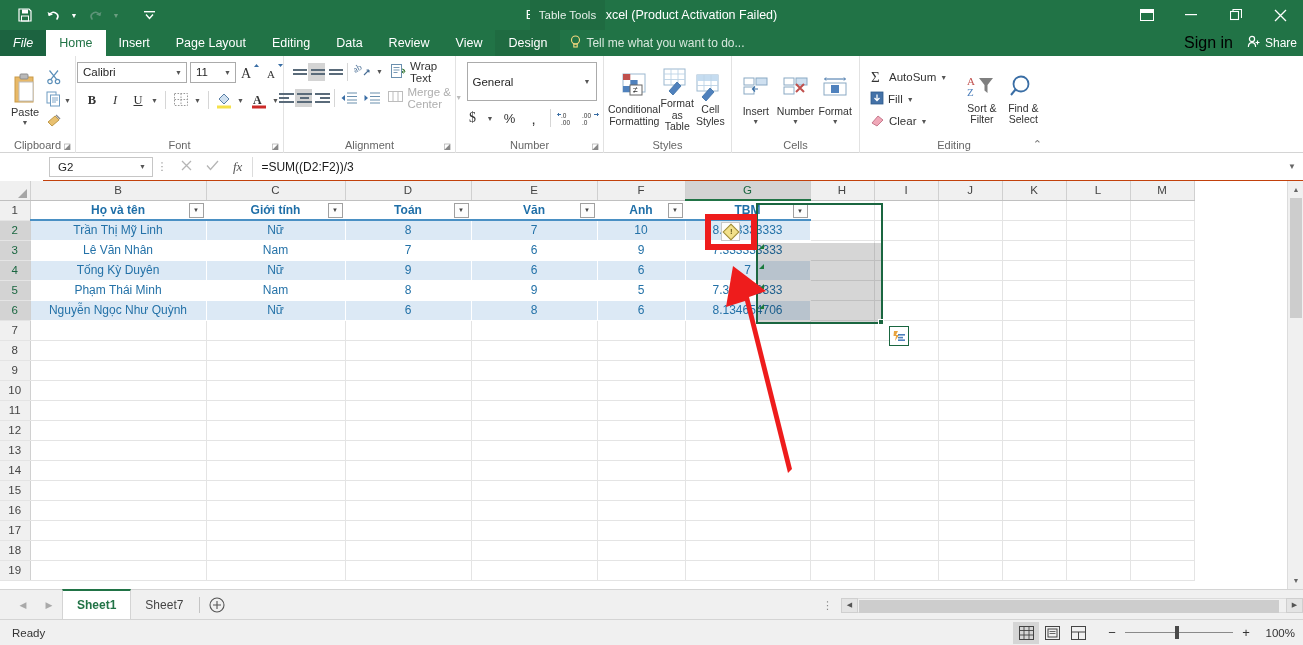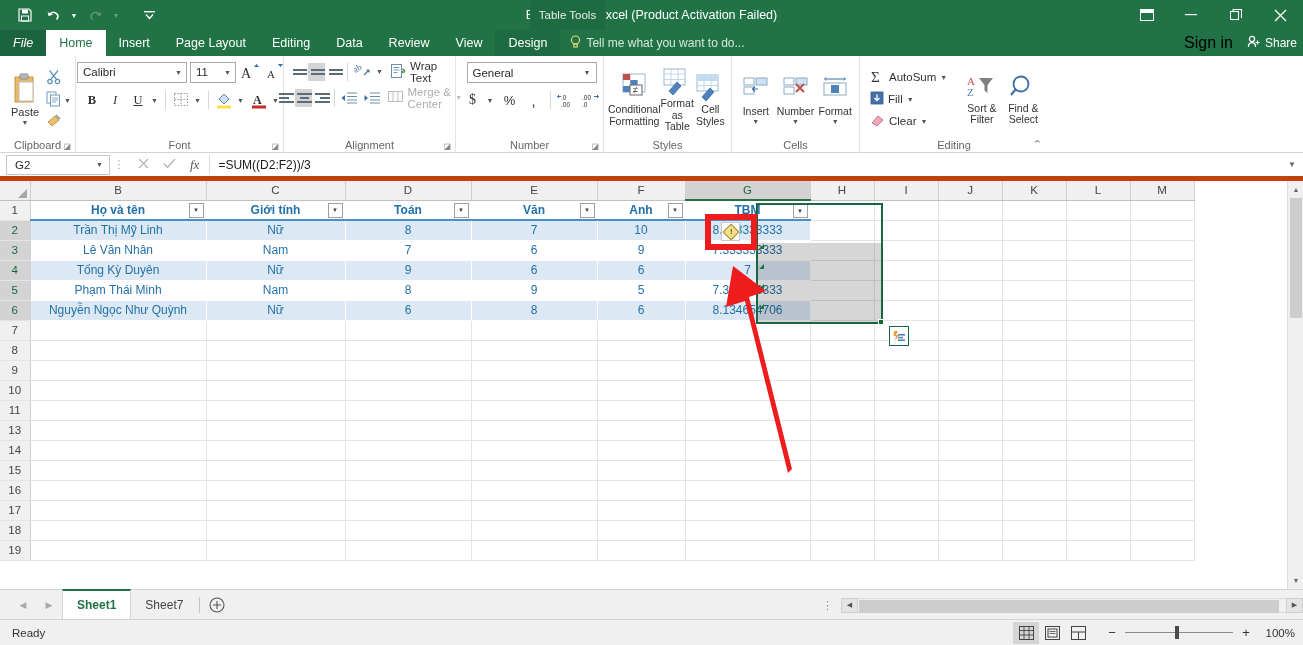--- a/index.html
+++ b/index.html
@@ -118,21 +118,21 @@
   .al-row.r2 { margin-top: 3px; }
   .align-ic { width: 20px; height: 18px; display: flex; flex-direction: column; justify-content: center; gap: 2px; }
   .align-ic i { display: block; height: 2px; background: #5a6b7a; }
   .align-ic.sel { background: #d4d4d4; }
   .wrap-btn { display: flex; align-items: center; gap: 4px; font-size: 11.5px; color: #333; padding-left: 4px; }
   .merge-btn { display: flex; align-items: center; gap: 4px; font-size: 11.5px; color: #aeaeae; padding-left: 4px; }
 
   
   .g-number { width: 148px; }
   .num-fmt-box {
-    width: 130px; height: 21px; border: 1px solid #ababab; background: #fff;
+    width: 130px; height: 39px; border: 1px solid #ababab; background: #fff;
     display: flex; align-items: center; justify-content: space-between;
     padding: 0 3px 0 5px; font-size: 11.5px;
   }
   .num-row2 { display: flex; align-items: center; gap: 2px; height: 24px; margin-top: 5px; }
 
   
   .g-styles { width: 128px; }
   .style-btn {
     width: 58px; display: flex; flex-direction: column; align-items: center;
     font-size: 10.5px; color: #333; text-align: center; line-height: 11.5px; padding-top: 2px;
@@ -151,21 +151,21 @@
   .g-editing { width: 188px; border-right: none; }
   .ed-left { display: flex; flex-direction: column; gap: 1px; padding-top: 2px; }
   .ed-item { display: flex; align-items: center; gap: 4px; font-size: 11.5px; color: #333; height: 21px; }
   .ed-big { width: 52px; display: flex; flex-direction: column; align-items: center;
     font-size: 10.5px; color: #333; text-align: center; line-height: 11.5px; padding-top: 2px;}
   .collapse-ribbon { position: absolute; right: 6px; bottom: 2px; font-size: 11px; color: #777; }
 
   
   .formula-bar {
     height: 28px; background: #fff; display: flex; align-items: center;
-    border-bottom: 5px solid #c2410c; flex: 0 0 28px;
+    border-bottom: 1px solid #c2410c; flex: 0 0 28px; margin-left: 43px;
   }
   .namebox {
     width: 104px; height: 20px; margin-left: 6px; border: 1px solid #c6c6c6;
     background: #fff; display: flex; align-items: center; justify-content: space-between;
     padding: 0 4px 0 8px; font-size: 11.5px;
   }
   .fb-dots { width: 18px; text-align: center; color: #999; font-size: 11px; letter-spacing: 0; }
   .fb-btns { display: flex; align-items: center; gap: 14px; padding: 0 10px; color: #b0b0b0; font-size: 13px; }
   .fb-fx { font-style: italic; font-family: "Liberation Serif", serif; color: #555; font-size: 13px; }
   .fb-input {
@@ -1014,20 +1014,35 @@
             <td class="cell"></td>
             <td class="cell"></td>
             <td class="cell"></td>
             <td class="cell"></td>
             <td class="cell"></td>
             <td class="cell"></td>
             <td class="cell"></td>
             <td class="cell"></td>
           </tr>
       <tr>
+            <td class="rowhdr">12</td>
+            <td class="cell"></td>
+            <td class="cell"></td>
+            <td class="cell"></td>
+            <td class="cell"></td>
+            <td class="cell"></td>
+            <td class="cell"></td>
+            <td class="cell"></td>
+            <td class="cell"></td>
+            <td class="cell"></td>
+            <td class="cell"></td>
+            <td class="cell"></td>
+            <td class="cell"></td>
+          </tr>
+      <tr>
             <td class="rowhdr">13</td>
             <td class="cell"></td>
             <td class="cell"></td>
             <td class="cell"></td>
             <td class="cell"></td>
             <td class="cell"></td>
             <td class="cell"></td>
             <td class="cell"></td>
             <td class="cell"></td>
             <td class="cell"></td>

